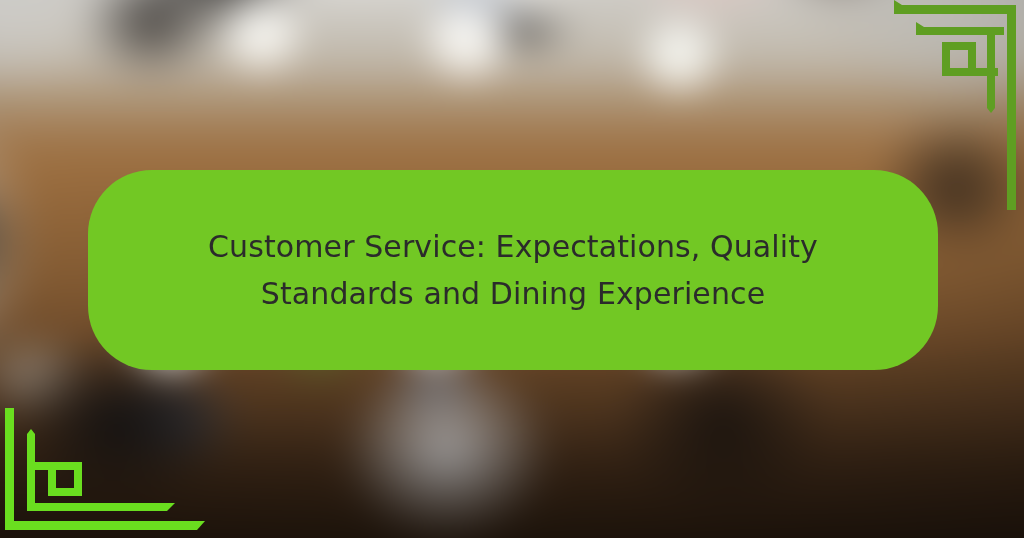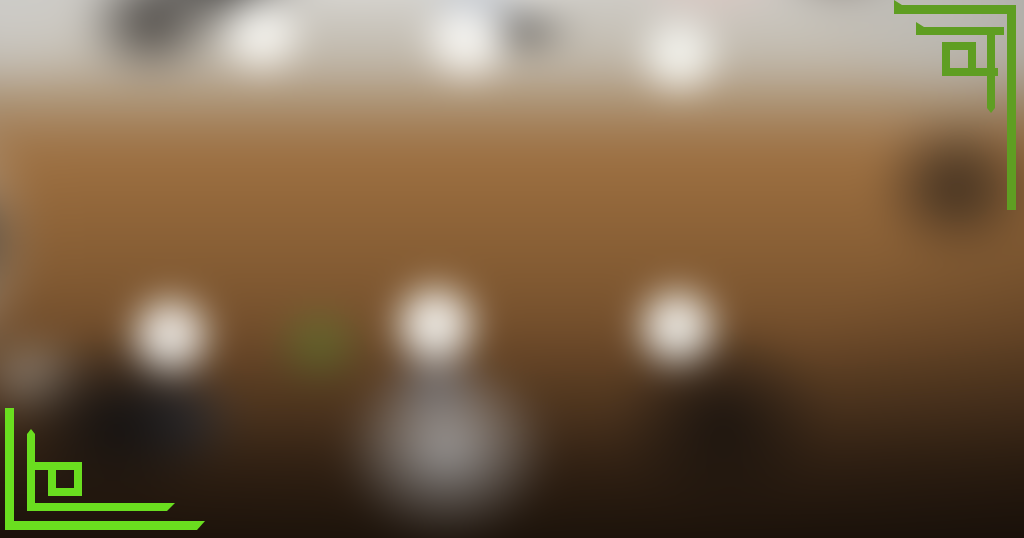--- a/index.html
+++ b/index.html
@@ -186,14 +186,18 @@
 
       <path d="M27,26 L31,21 L35,26 L35,103 L27,103 Z"></path>
 
       <path d="M48,54 h34 v34 h-34 Z M56,62 v18 h18 v-18 Z"></path>
 
       <rect x="27" y="54" width="55" height="8"></rect>
       <rect x="74" y="54" width="8" height="34"></rect>
     </g>
   </svg>
 
+  <div id="title-card" style="background: rgb(114, 200, 36);">
+    <h1 id="title-text" style="color: rgb(43, 43, 43);">Customer Service: Expectations, Quality
+Standards and Dining Experience</h1>
+  </div>
 
 </div>
 
 </body></html>

